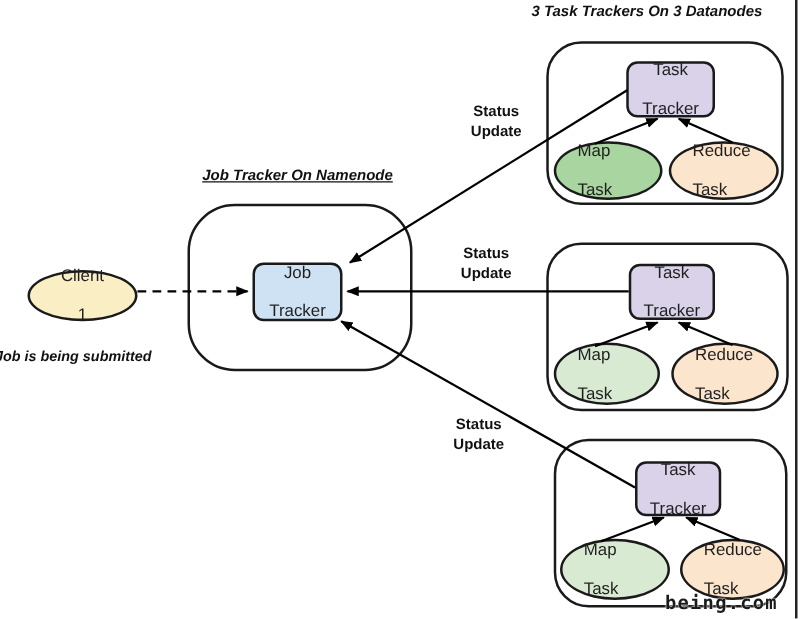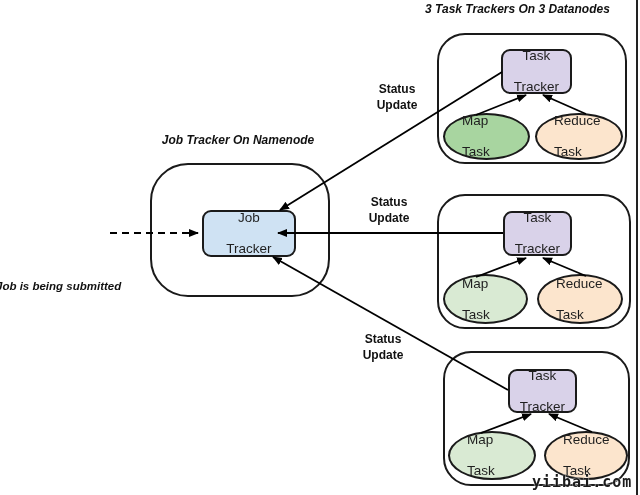--- a/index.html
+++ b/index.html
@@ -51,28 +51,32 @@
     <line x1="586" y1="114" x2="543" y2="95" stroke="#000" stroke-width="1.8" marker-end="url(#arr)"></line>
 
     <line x1="476" y1="277" x2="526" y2="258" stroke="#000" stroke-width="1.8" marker-end="url(#arr)"></line>
     <line x1="586" y1="276" x2="543" y2="258" stroke="#000" stroke-width="1.8" marker-end="url(#arr)"></line>
 
     <line x1="481" y1="433" x2="531" y2="414" stroke="#000" stroke-width="1.8" marker-end="url(#arr)"></line>
     <line x1="592" y1="432" x2="549" y2="414" stroke="#000" stroke-width="1.8" marker-end="url(#arr)"></line>
   </svg>
 
   <div class="label title" style="left:405px;top:2px;width:225px;">3 Task Trackers On 3 Datanodes</div>
-  <div class="label title" style="left:158px;top:133px;width:160px;">Job Tracker On Namenode</div>
+  <div class="label title" style="left:158px;top:133px;width:160px;text-decoration:underline;">Job Tracker On Namenode</div>
 
   <div class="shape nnrect" style="left:150px;top:163px;width:180px;height:134px;"></div>
-  <div class="shape node jt" style="left:202px;top:210px;width:94px;height:47px;">
+  <div class="shape node jt" style="left:202px;top:210px;width:72px;height:47px;">
     <div>Job</div>
     <div>Tracker</div>
   </div>
 
+  <div class="shape node ellipse client" style="left:22px;top:216px;width:88px;height:41px;">
+    <div>Client</div>
+    <div>1</div>
+  </div>
   <div class="label caption" style="left:-4px;top:280px;">Job is being submitted</div>
 
   <div class="label status" style="left:357px;top:81px;width:80px;">
     <div>Status</div>
     <div>Update</div>
   </div>
   <div class="label status" style="left:349px;top:194px;width:80px;">
     <div>Status</div>
     <div>Update</div>
   </div>
@@ -116,16 +120,16 @@
   </div>
   <div class="shape node ellipse map-b taskellipse" style="left:448px;top:431px;width:88px;height:49px;">
     <div>Map</div>
     <div>Task</div>
   </div>
   <div class="shape node ellipse reduce taskellipse" style="left:544px;top:431px;width:84px;height:49px;">
     <div>Reduce</div>
     <div>Task</div>
   </div>
 
-  <div class="label watermark" style="left:532px;top:473px;">yiibai.com</div>
+  <div class="label watermark" style="left:532px;top:473px;">being.com</div>
   <div class="edgeline"></div>
 
 </div>
 
 </body></html>

